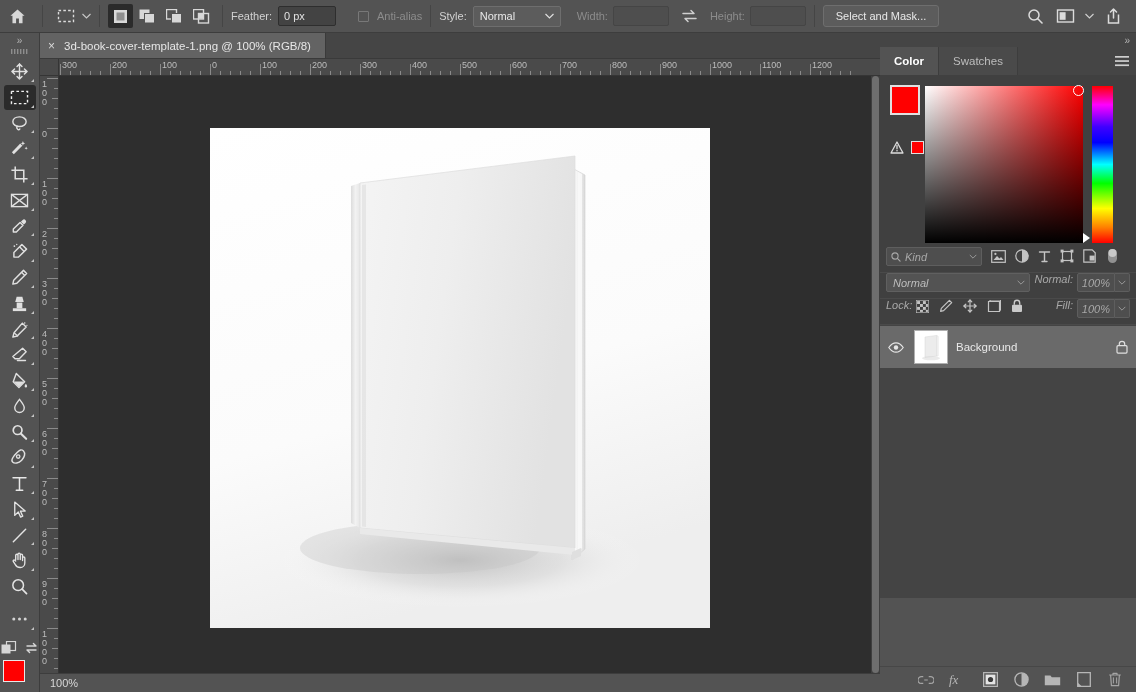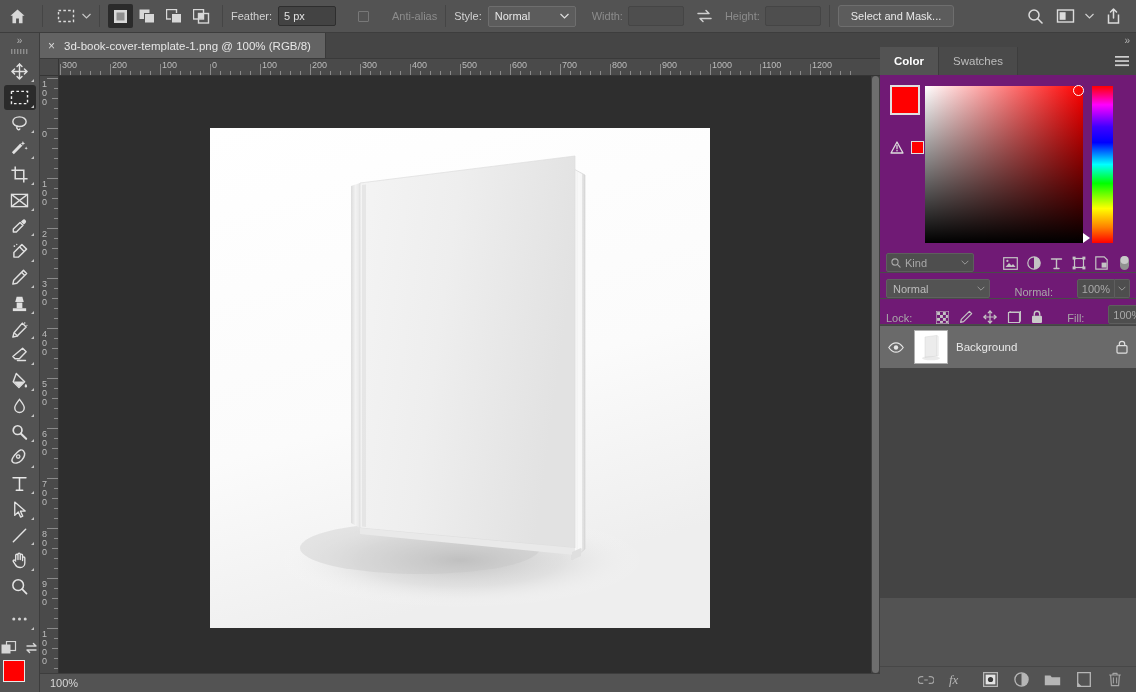--- a/index.html
+++ b/index.html
@@ -139,21 +139,21 @@
   #doc-info {
     background: #5e5e5e; height: 19px; display: flex; align-items: center;
     padding: 0 6px 0 10px; gap: 46px; font-size: 11px; color: #e0e0e0; min-width: 190px;
   }
   #doc-info .arrow { font-size: 10px; color: #d0d0d0; }
 
   
   #right-rail { position: absolute; left: 880px; top: 33px; width: 256px; height: 659px; background: #535353; }
   .rail-collapse { height: 14px; display: flex; align-items: center; justify-content: flex-end;
     padding-right: 6px; color: #b5b5b5; font-size: 10px; cursor: pointer; background: #454545; }
-  .panel { background: #701a75; }
+  .panel { background: #404040; }
   .panel-tabs { display: flex; align-items: stretch; height: 28px; background: #454545; position: relative; }
   .p-tab { padding: 0 14px; display: flex; align-items: center; font-size: 11.5px; color: #bdbdbd;
     background: #4a4a4a; border-right: 1px solid #3d3d3d; cursor: pointer; }
   .p-tab.active { background: #535353; color: #ffffff; font-weight: bold; }
   .p-menu { margin-left: auto; width: 28px; display: flex; align-items: center; justify-content: center;
     cursor: pointer; }
 
   
   #color-body { height: 172px; position: relative; padding: 8px; display: flex; gap: 10px; }
   .col-swatches { position: relative; width: 46px; height: 46px; margin-left: 2px; margin-top: 2px; }
@@ -161,22 +161,22 @@
   .cs-bg { position: absolute; left: 16px; top: 16px; width: 30px; height: 30px; background: #333333; border: 2px solid #e0e0e0; z-index:-1; }
   .warn-row { position: absolute; left: 10px; top: 66px; display: flex; align-items: center; gap: 7px; }
   .warn-sq { width: 13px; height: 13px; background: #ff0000; border: 1.5px solid #e0e0e0; }
   #sv-square { position: absolute; left: 45px; top: 11px; width: 158px; height: 157px; }
   #hue-strip { position: absolute; left: 212px; top: 11px; width: 21px; height: 157px; }
   .sv-cursor { position: absolute; width: 11px; height: 11px; border: 1.5px solid #fff; border-radius: 50%; }
   .hue-cursor { position: absolute; width: 0; height: 0; border-top: 5px solid transparent;
     border-bottom: 5px solid transparent; border-left: 7px solid #fff; }
 
   
-  .lp-row { display: flex; align-items: flex-end; height: 26px; padding: 0 6px; gap: 24px;
-    border-bottom: 1px solid #4a4a4a; }
+  .lp-row { display: flex; align-items: flex-start; height: 26px; padding: 0 6px; gap: 4px;
+    border-bottom: 1px solid #4a4a4a; font-style: italic; }
   .filt-kind { display: flex; align-items: center; gap: 4px; background: #4e4e4e; border: 1px solid #5e5e5e;
     border-radius: 2px; height: 19px; padding: 0 4px; width: 96px; color: #a8a8a8; font-size: 11px; }
   .filt-icons { display: flex; align-items: center; gap: 9px; margin-left: 5px; }
   .blend-sel { background: #535353; border: 1px solid #606060; border-radius: 2px; height: 19px;
     flex: 1; display: flex; align-items: center; justify-content: space-between; padding: 0 4px 0 6px;
     color: #bdbdbd; font-size: 11px; }
   .op-field { background: #4e4e4e; border: 1px solid #5e5e5e; border-radius: 2px 0 0 2px; height: 19px;
     width: 38px; display: flex; align-items: center; justify-content: flex-end; padding-right: 4px;
     color: #a8a8a8; font-size: 11px; }
   .op-step { background: #4e4e4e; border: 1px solid #5e5e5e; border-left: none; border-radius: 0 2px 2px 0;
@@ -250,25 +250,25 @@
             <rect x="0.5" y="0.5" width="10" height="9.5" fill="none" stroke="#d8d8d8" stroke-width="1.4"></rect>
             <rect x="5.5" y="4.5" width="10" height="9.5" fill="none" stroke="#d8d8d8" stroke-width="1.4"></rect>
             <rect x="5.8" y="4.8" width="4.4" height="5" fill="#d8d8d8"></rect>
           </svg>
       </div>
     </div>
 
     <div class="ob-sep"></div>
 
     <span class="ob-label">Feather:</span>
-    <div class="ob-input" style="width:58px;margin-left:6px">5 px</div>
+    <div class="ob-input" style="width:58px;margin-left:6px">0 px</div>
 
     <div style="width:22px"></div>
     <div class="chk-box"></div>
-    <span class="ob-label dim" style="margin-left:23px">Anti-alias</span>
+    <span class="ob-label dim" style="margin-left:8px">Anti-alias</span>
 
     <div class="ob-sep"></div>
 
     <span class="ob-label">Style:</span>
     <div class="ob-select" style="width:88px;margin-left:6px">
       <span>Normal</span>
       <span>
         <svg width="9" height="6" viewBox="0 0 9 6">
             <path d="M0.5 1 L4.5 5 L8.5 1" fill="none" stroke="#dedede" stroke-width="1.2"></path>
           </svg>

